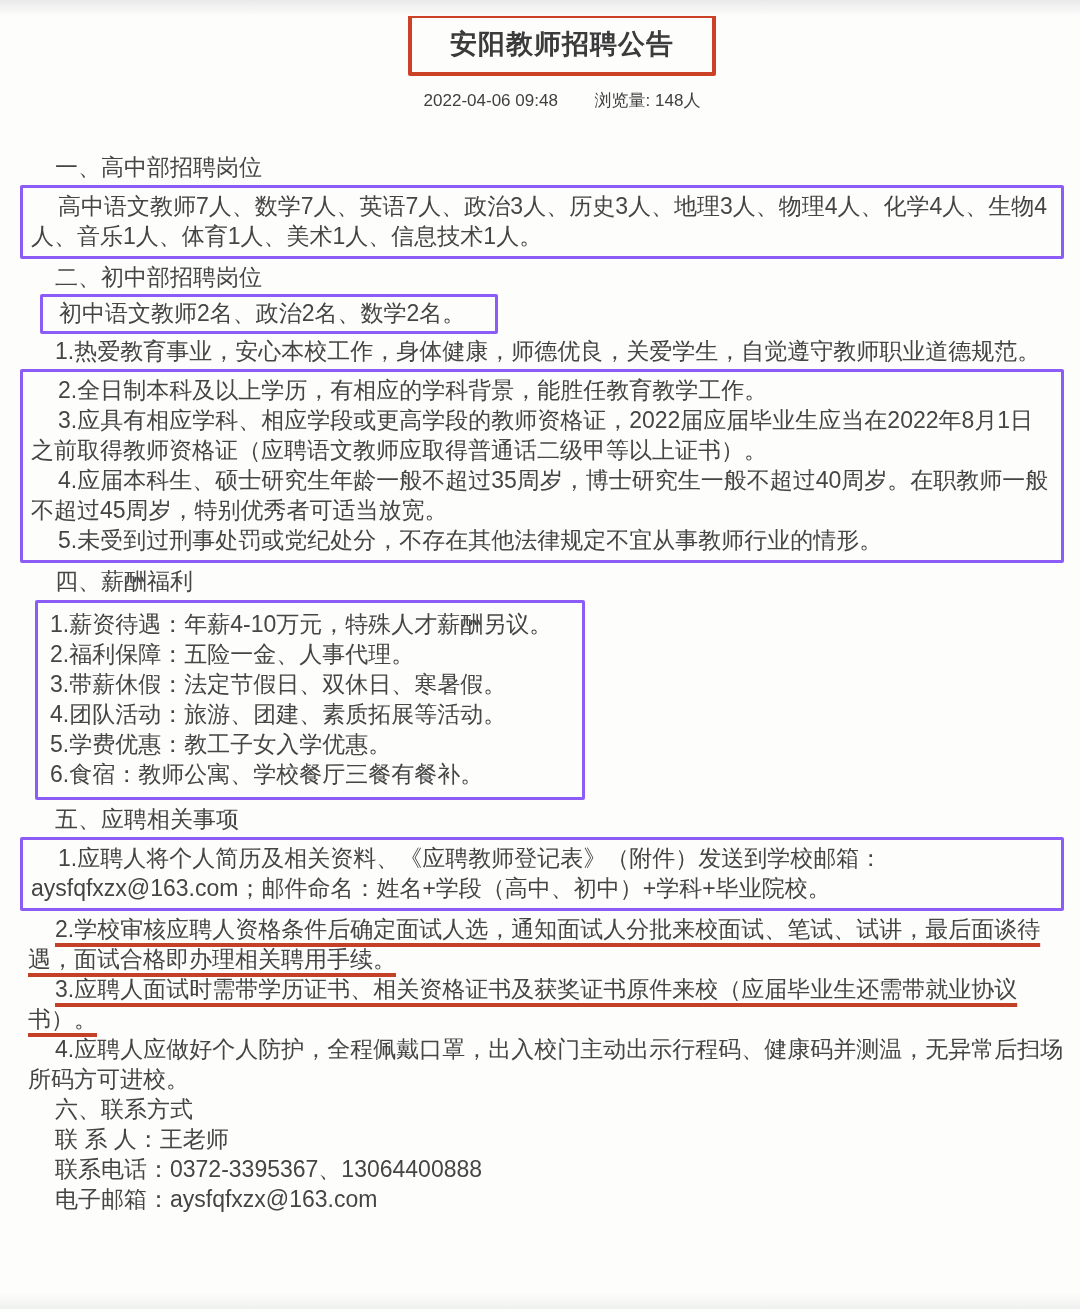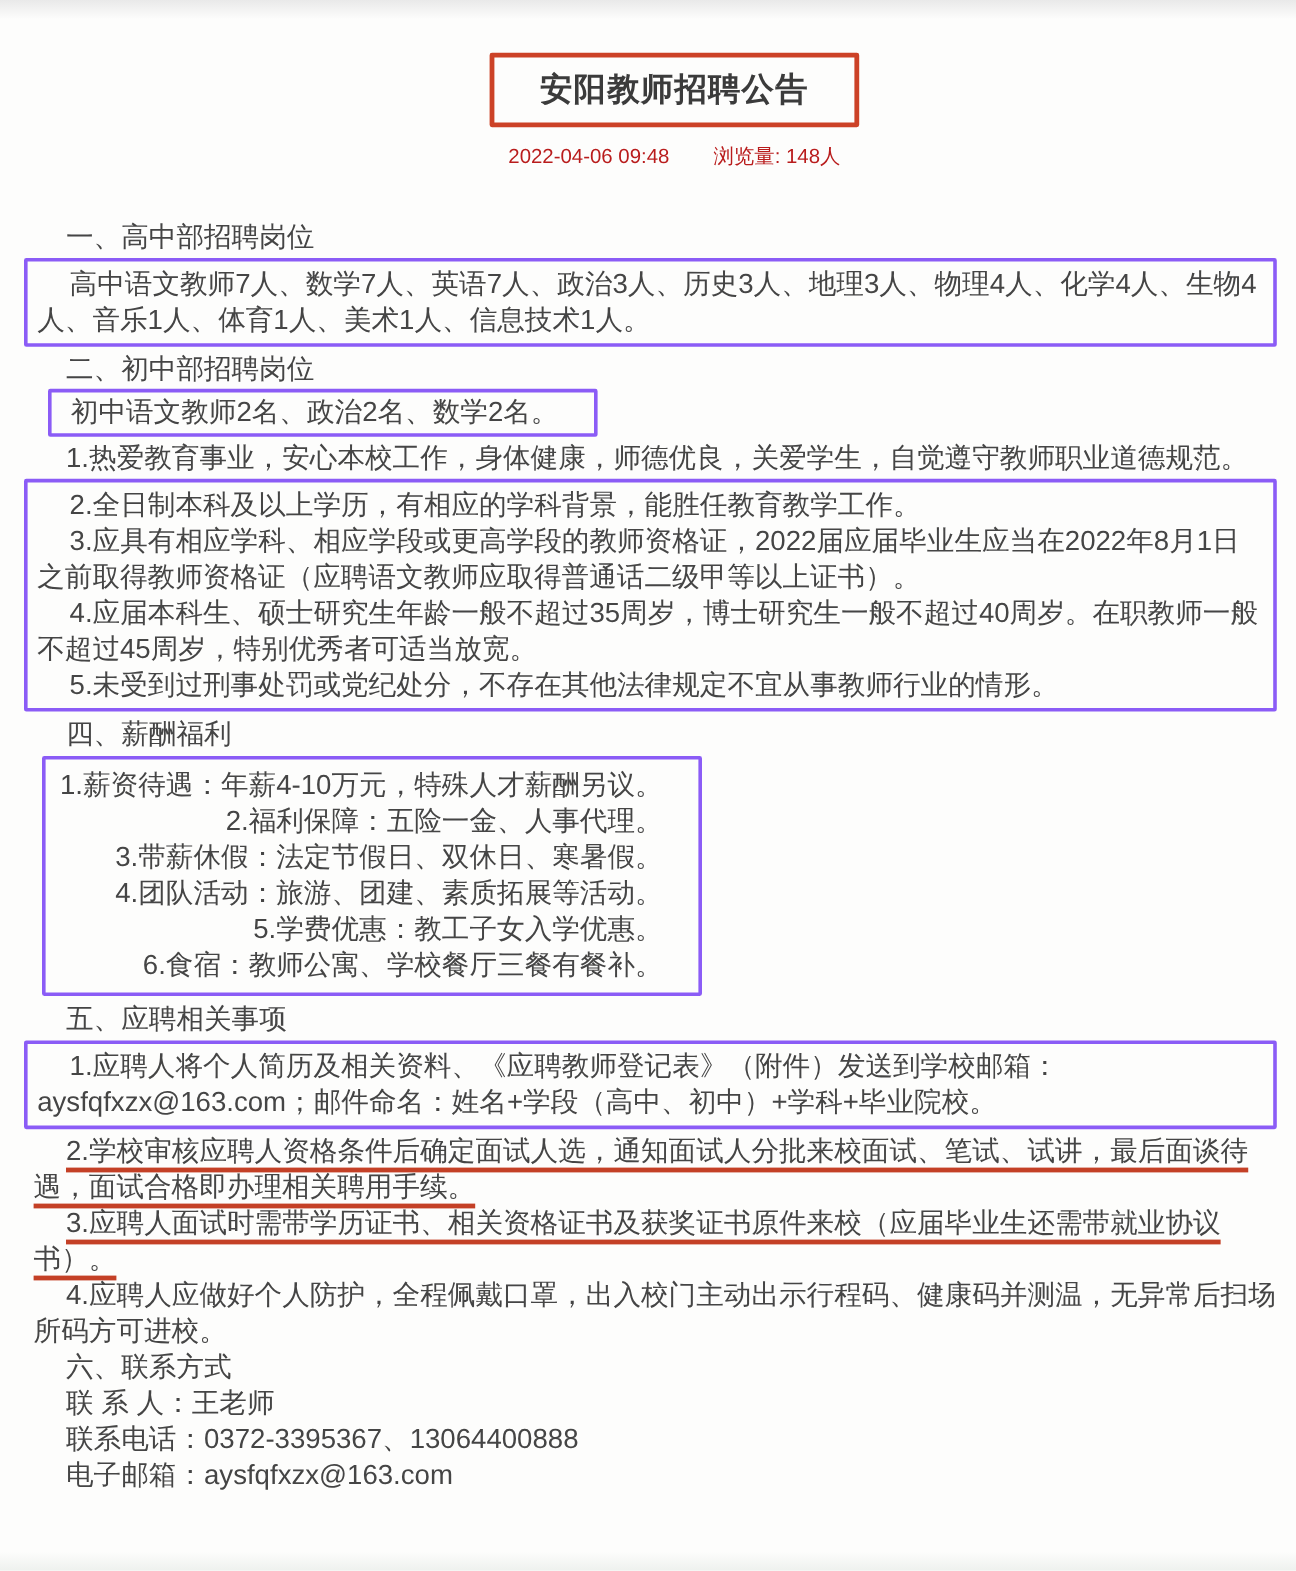--- a/index.html
+++ b/index.html
@@ -14,33 +14,33 @@
   }
   .top-band {
     position:absolute; top:0; left:0; width:100%; height:16px;
     background:linear-gradient(#e9e9e9,#fdfdfc);
   }
   .bottom-band {
     position:absolute; bottom:0; left:0; width:100%; height:16px;
     background:linear-gradient(#fdfdfc,#eef1ee);
   }
   
-  .title-wrap { text-align:center; padding-top:44px;margin-left:44px; }
+  .title-wrap { text-align:center; padding-top:14px;margin-left:44px; }
   .title-box {
     display:inline-block;
     border:4px solid #cc4227;
     border-radius:2px;
     padding:8px 38px 10px 38px;
     font-size:27px; font-weight:bold; color:#3b3b3b;
     letter-spacing:1px;
   }
   .meta {
     margin-top:13px;
     text-align:center;
-    font-size:17px; color:#b91c1c;
+    font-size:17px; color:#404040;
   }
   .meta span { margin:0 16px; }
   
   .doc {
     padding:40px 14px 0 28px;
     font-size:23px;
     line-height:30px;
   }
   .doc p { margin:0; }
   .indent { text-indent:27px; }
@@ -55,21 +55,20 @@
   .box-inline {
     display:inline-block;
     margin:2px 0 2px 12px;
     padding:1px 30px 3px 16px;
   }
   .box-fit {
     width:-moz-fit-content;
     width:fit-content;
     margin:4px 0 4px 7px;
     padding:6px 30px 8px 12px;
-    text-align:right;
   }
   .u-red {
     text-decoration:underline;
     text-decoration-color:#c44026;
     text-decoration-thickness:4px;
     text-underline-offset:6px;
   }
   .heading { padding-left:27px; }
   .contact { padding-left:27px; }
 </style>

